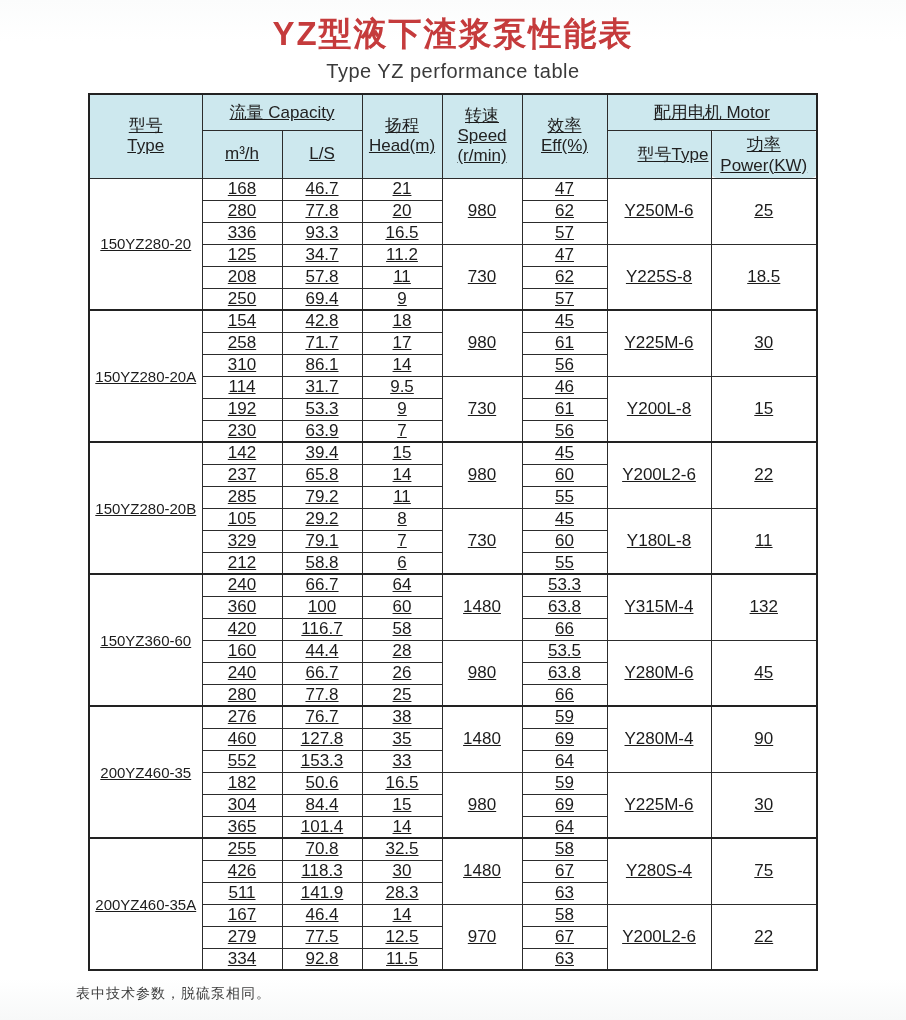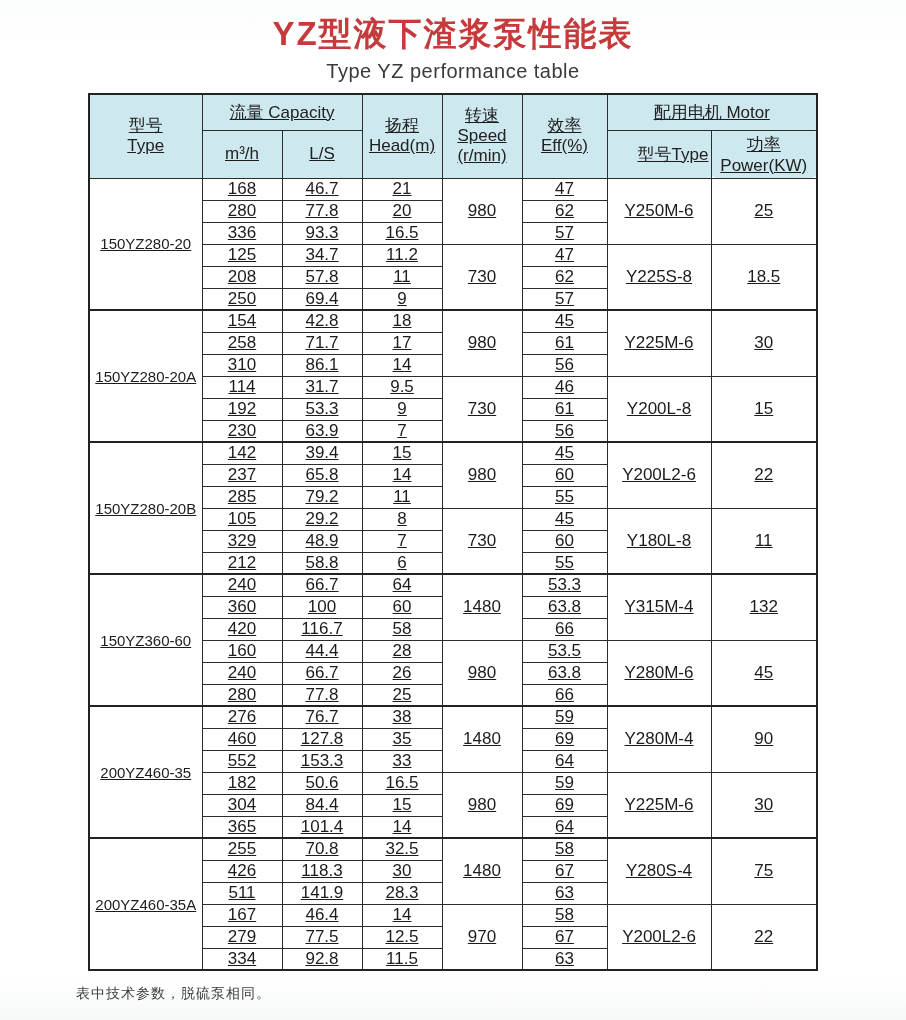--- a/index.html
+++ b/index.html
@@ -218,21 +218,21 @@
           <td>105</td>
           <td>29.2</td>
           <td>8</td>
           <td rowspan="3">730</td>
           <td>45</td>
           <td rowspan="3">Y180L-8</td>
           <td rowspan="3">11</td>
         </tr>
         <tr>
           <td>329</td>
-          <td>48.9</td>
+          <td>79.1</td>
           <td>7</td>
           <td>60</td>
         </tr>
         <tr>
           <td>212</td>
           <td>58.8</td>
           <td>6</td>
           <td>55</td>
         </tr>
         <tr class="block-start">

